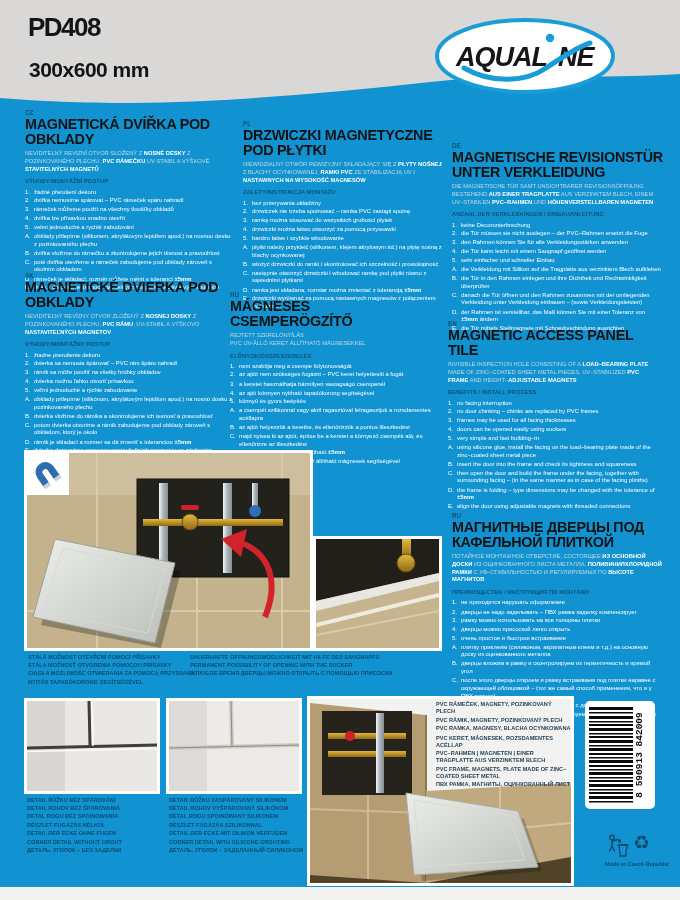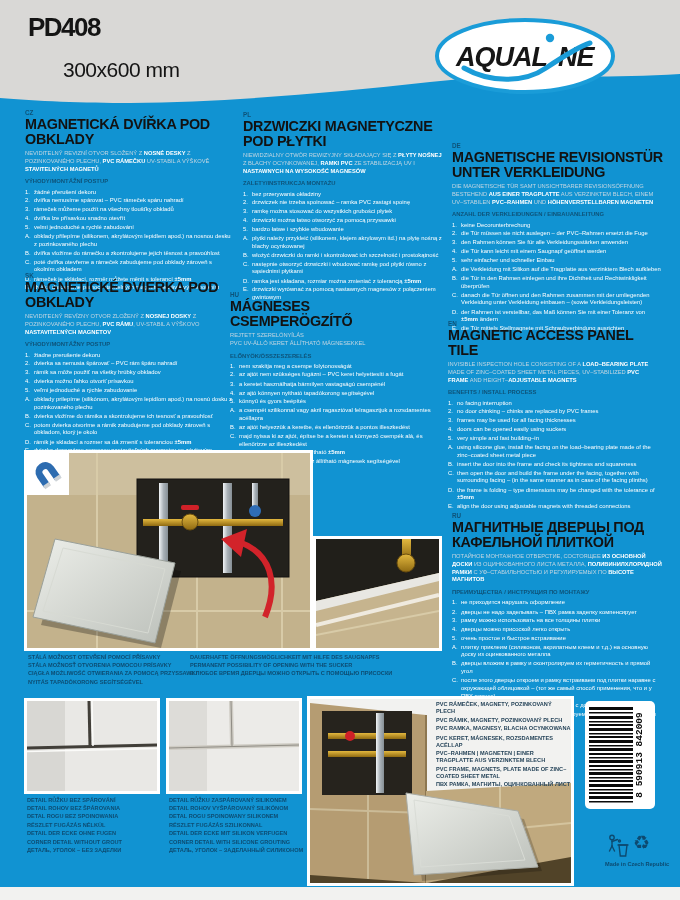--- a/index.html
+++ b/index.html
@@ -3,22 +3,22 @@
 <meta charset="utf-8">
 <style>
   html,body{margin:0;padding:0;background:#ffffff;}
   #page{position:relative;width:680px;height:900px;background:#1193d2;overflow:hidden;
         font-family:"Liberation Sans",sans-serif;-webkit-text-size-adjust:none;}
   .abs{position:absolute;}
   
   #wave-svg{position:absolute;left:0;top:0;}
   #product-code{position:absolute;left:28px;top:14px;font-size:26px;font-weight:bold;
       letter-spacing:-1.5px;color:#141414;line-height:1;}
-  #product-size{position:absolute;left:29px;top:58px;font-size:21px;font-weight:normal;
-      letter-spacing:-0.5px;color:#141414;margin-left:34px;}
+  #product-size{position:absolute;left:29px;top:58px;font-size:21px;font-weight:bold;
+      letter-spacing:-0.5px;color:#141414;}
   #logo{position:absolute;left:430px;top:14px;}
   
   .lang-block{position:absolute;}
   .s07{width:143%;transform:scale(.7);transform-origin:0 0;}
   .lang{font-size:9px;font-weight:bold;color:#0e5379;margin:0 0 1px;}
   .title{font-size:20.5px;font-weight:bold;color:#121212;letter-spacing:-0.4px;
       line-height:1.04;margin:0 0 4px;}
   .intro{font-size:8.2px;line-height:1.35;color:#c2d6e2;margin:0 0 7px;}
   .intro .bld,.steps .bld{font-weight:bold;color:#ffffff;}
   .subhead{font-size:8.4px;font-weight:bold;color:#0e5379;margin:0 0 5px;}
@@ -176,21 +176,21 @@
             <span class="t"><span>rámik je skladací a rozmer sa dá zmeniť s toleranciou </span><span class="bld">±5mm</span></span>
           </div>
           <div class="step">
             <span class="n">E.</span>
             <span class="t">dvierka dorovnáme pomocou nastaviteľných magnetov so závitovým spojením</span>
           </div>
         </div>
     </div>
   </section>
 
-  <section class="lang-block" style="left:243px;top:111px;width:202px">
+  <section class="lang-block" style="left:243px;top:120px;width:202px">
     <div class="s07">
       <div class="lang">PL</div>
       <h2 class="title">DRZWICZKI MAGNETYCZNE POD PŁYTKI</h2>
       <p class="intro"><span>NIEWIDZIALNY OTWÓR REWIZYJNY SKŁADAJĄCY SIĘ Z </span><span class="bld">PŁYTY NOŚNEJ</span><span> Z BLACHY OCYNKOWANEJ, </span><span class="bld">RAMKI PVC</span><span> ZE STABILIZACJĄ UV I </span><span class="bld">NASTAWNYCH NA WYSOKOŚĆ MAGNESÓW</span></p>
       <div class="subhead">ZALETY/INSTRUKCJA MONTAŻU</div>
       <div class="steps">
           <div class="step">
             <span class="n">1.</span>
             <span class="t">bez przerywania okładziny</span>
           </div>

